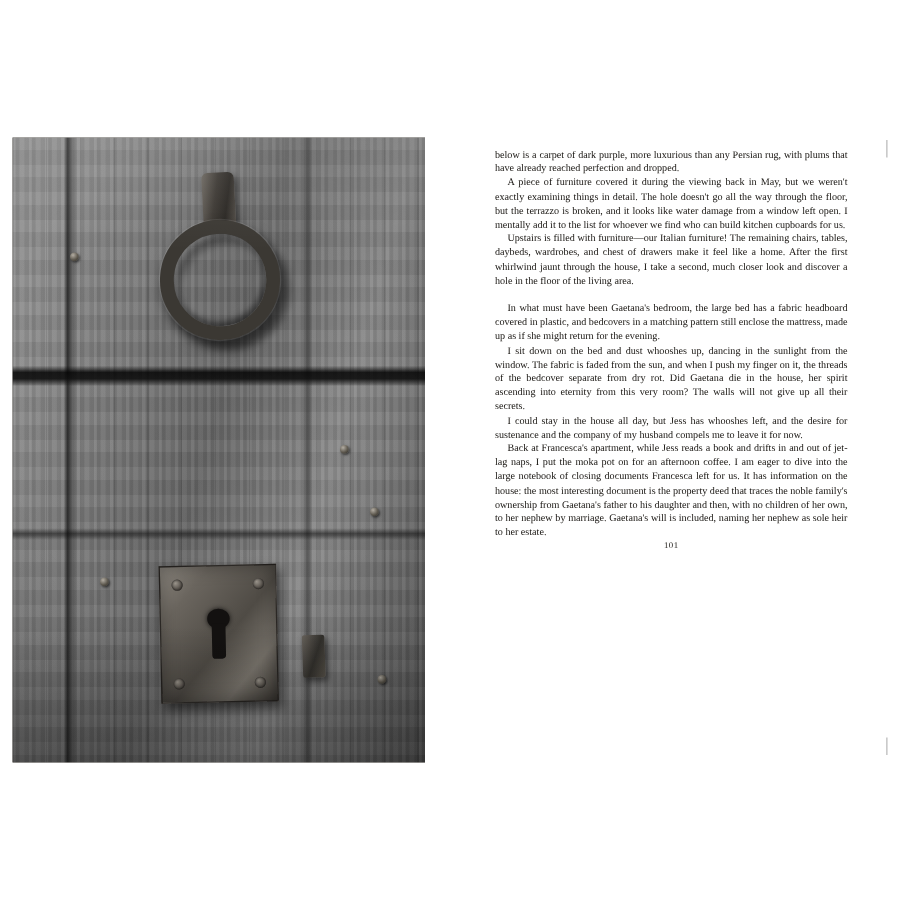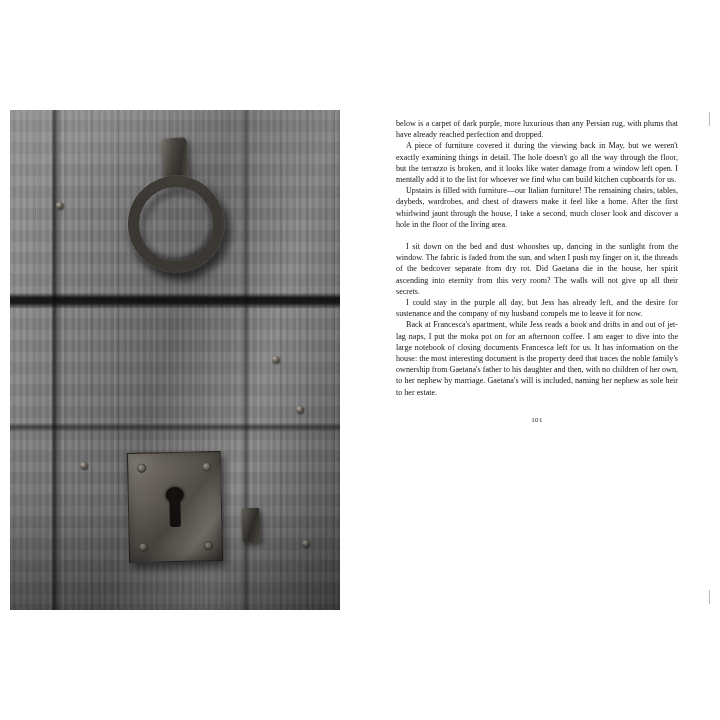--- a/index.html
+++ b/index.html
@@ -221,21 +221,20 @@
     -webkit-hyphens: auto;
     hyphens: auto;
   }
   .body-col p {
     margin: 0;
     text-indent: 10px;
   }
   .body-col p.noindent { text-indent: 0; }
   .para-gap { height: 11px; }
   .page-number {
-    margin-top: 17px;
     text-align: center;
     font-size: 7px;
     letter-spacing: 0.4px;
     color: #1a1713;
   }
 
   
   .crop-mark {
     position: absolute;
     background: #b9b9b9;
@@ -277,22 +276,23 @@
   </div>
 
   <div class="text-page">
     <div class="body-col">
       <p class="noindent">below is a carpet of dark purple, more luxurious than any Persian rug, with plums that have already reached perfection and dropped.</p>
       <p>A piece of furniture covered it during the viewing back in May, but we weren't exactly examining things in detail. The hole doesn't go all the way through the floor, but the terrazzo is broken, and it looks like water damage from a window left open. I mentally add it to the list for whoever we find who can build kitchen cupboards for us.</p>
       <p>Upstairs is filled with furniture—our Italian furniture! The remaining chairs, tables, daybeds, wardrobes, and chest of drawers make it feel like a home. After the first whirlwind jaunt through the house, I take a second, much closer look and discover a hole in the floor of the living area.</p>
 
       <div class="para-gap"></div>
 
+      <p>In what must have been Gaetana's bedroom, the large bed has a fabric headboard covered in plastic, and bedcovers in a matching pattern still enclose the mattress, made up as if she might return for the evening.</p>
       <p>I sit down on the bed and dust whooshes up, dancing in the sunlight from the window. The fabric is faded from the sun, and when I push my finger on it, the threads of the bedcover separate from dry rot. Did Gaetana die in the house, her spirit ascending into eternity from this very room? The walls will not give up all their secrets.</p>
-      <p>I could stay in the purple all day, but Jess has already left, and the desire for sustenance and the company of my husband compels me to leave it for now.</p>
+      <p>I could stay in the house all day, but Jess has whooshes left, and the desire for sustenance and the company of my husband compels me to leave it for now.</p>
       <p>Back at Francesca's apartment, while Jess reads a book and drifts in and out of jet-lag naps, I put the moka pot on for an afternoon coffee. I am eager to dive into the large notebook of closing documents Francesca left for us. It has information on the house: the most interesting document is the property deed that traces the noble family's ownership from Gaetana's father to his daughter and then, with no children of her own, to her nephew by marriage. Gaetana's will is included, naming her nephew as sole heir to her estate.</p>
 
       <div class="page-number">101</div>
     </div>
   </div>
 
   <div class="crop-mark crop-tr"></div>
   <div class="crop-mark crop-br"></div>
 
 </div>

